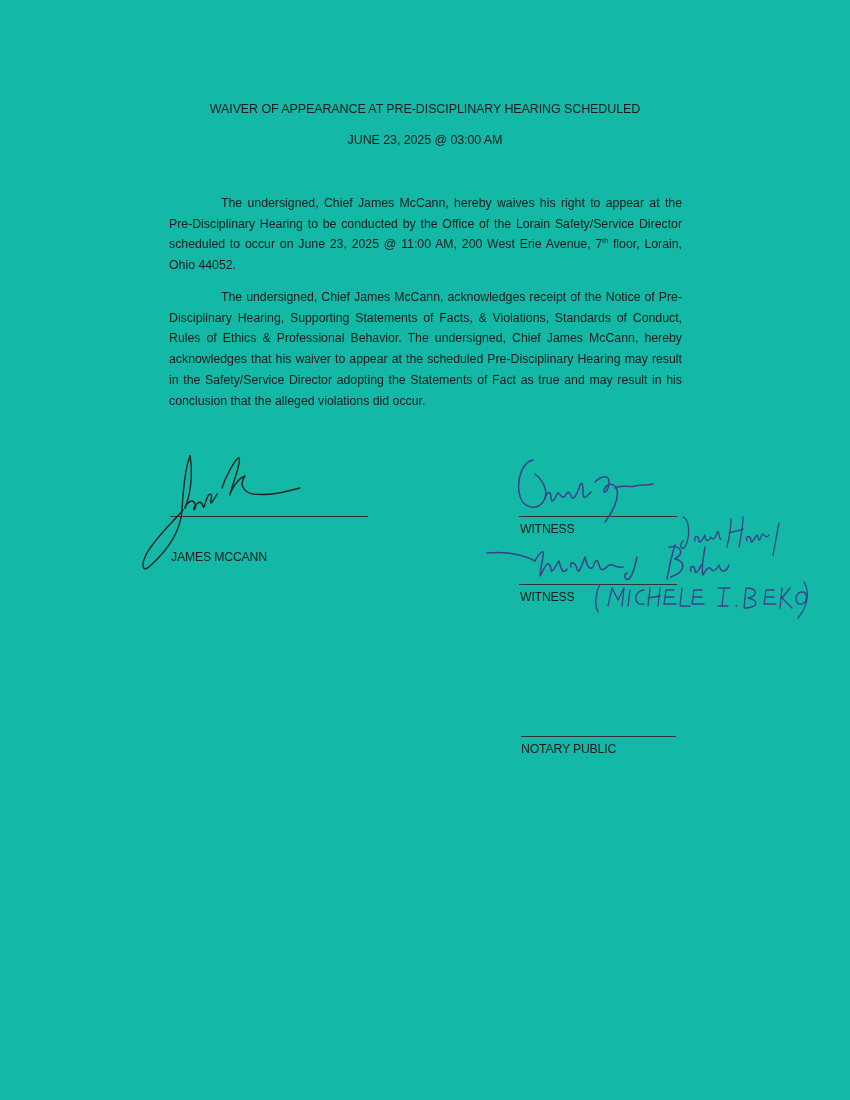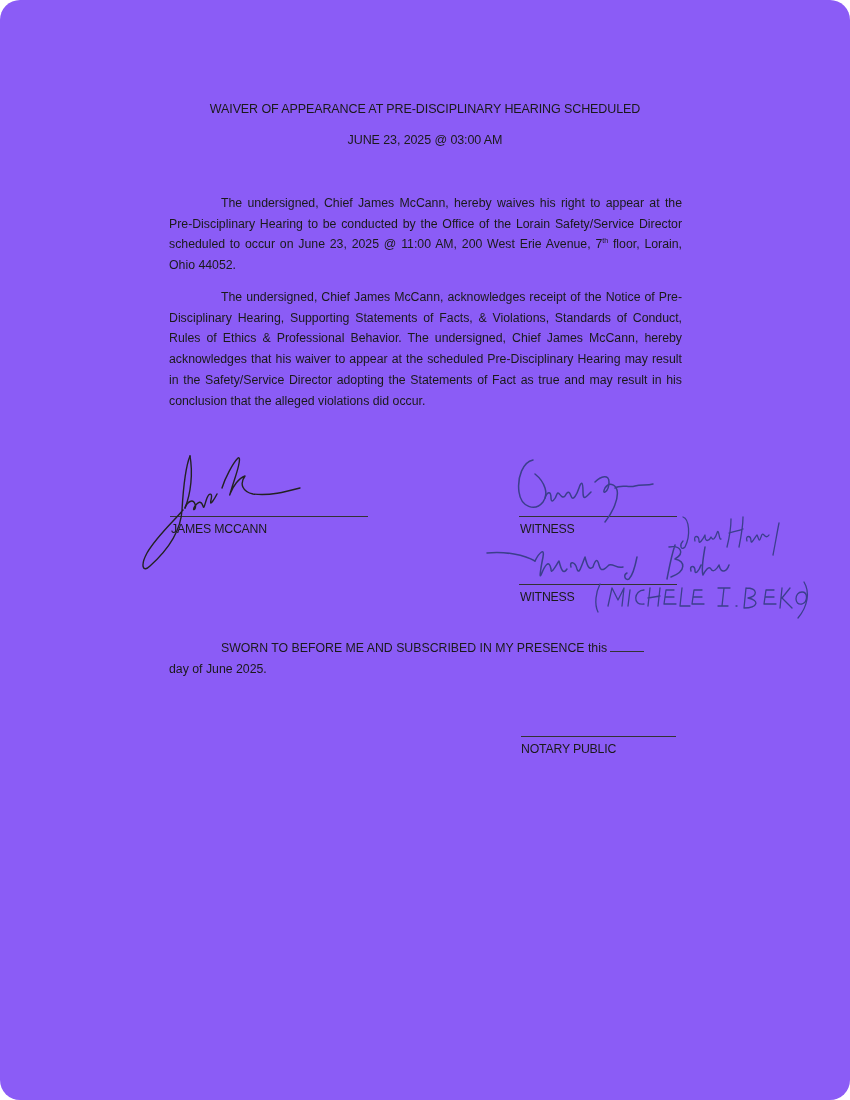--- a/index.html
+++ b/index.html
@@ -12,22 +12,21 @@
       height: 1100px;
       position: relative;
       overflow: hidden;
       font-family: "Liberation Sans", sans-serif;
       color: #1a1a1a;
     }
     .page {
       position: absolute;
       left: 0; top: 0;
       width: 850px; height: 1100px;
-      background: #8b5cf6;
-      border-radius: 20px;
+      background: #14b8a6;
     }
     .title {
       position: absolute;
       left: 160px;
       width: 530px;
       text-align: center;
       font-size: 12.5px;
       letter-spacing: -0.1px;
     }
     .title.t1 { top: 102px; }
@@ -83,21 +82,21 @@
 <div class="page">
 
   <div class="title t1">WAIVER OF APPEARANCE AT PRE-DISCIPLINARY HEARING SCHEDULED</div>
   <div class="title t2">JUNE 23, 2025 @ 03:00 AM</div>
 
   <p class="para p1"><span>The undersigned, Chief James McCann, hereby waives his right to appear at the Pre-Disciplinary Hearing to be conducted by the Office of the Lorain Safety/Service Director scheduled to occur on June 23, 2025 @ 11:00 AM, 200 West Erie Avenue, 7</span><sup>th</sup><span> floor, Lorain, Ohio 44052.</span></p>
 
   <p class="para p2">The undersigned, Chief James McCann, acknowledges receipt of the Notice of Pre-Disciplinary Hearing, Supporting Statements of Facts, &amp; Violations, Standards of Conduct, Rules of Ethics &amp; Professional Behavior. The undersigned, Chief James McCann, hereby acknowledges that his waiver to appear at the scheduled Pre-Disciplinary Hearing may result in the Safety/Service Director adopting the Statements of Fact as true and may result in his conclusion that the alleged violations did occur.</p>
 
   <div class="sig-line" style="left:170px; top:516px; width:198px;"></div>
-  <div class="sig-label" style="left:171px; top:522px;">JAMES MCCANN</div>
+  <div class="sig-label" style="left:171px; top:550px;">JAMES MCCANN</div>
   <svg class="signature" style="left:135px; top:448px;" width="180" height="130" viewBox="0 0 180 130" fill="none" stroke="#222" stroke-width="1.4" stroke-linecap="round" stroke-linejoin="round">
     <path d="M55 8 C50 20, 48 45, 47 62 C46 80, 35 100, 15 118 C8 125, 5 118, 12 105 C22 88, 40 72, 48 62"></path>
     <path d="M55 8 C58 25, 56 45, 50 60"></path>
     <path d="M50 60 C52 54, 58 50, 60 56 C62 62, 56 64, 60 58 C63 54, 66 52, 68 58 C69 62, 70 55, 72 50 C74 45, 78 44, 76 52 C74 60, 80 50, 82 46"></path>
     <path d="M87 40 C90 30, 98 15, 103 10 C106 8, 104 18, 100 30 C96 42, 94 50, 95 46 C98 38, 104 30, 110 28 C104 36, 108 44, 118 46 C135 48, 150 44, 165 40"></path>
   </svg>
 
   <div class="sig-line" style="left:519px; top:516px; width:158px;"></div>
   <div class="sig-label" style="left:520px; top:522px;">WITNESS</div>
   <svg class="signature" style="left:505px; top:452px;" width="200" height="80" viewBox="0 0 200 80" fill="none" stroke="#3b3f8c" stroke-width="1.5" stroke-linecap="round" stroke-linejoin="round">
@@ -127,18 +126,17 @@
   </svg>
   <svg class="signature" style="left:590px; top:578px;" width="220" height="42" viewBox="0 0 220 42" fill="none" stroke="#3b3f8c" stroke-width="1.3" stroke-linecap="round" stroke-linejoin="round">
     <title>(MICHELE I. BEKO)</title>
     <path d="M10 6 C6 14, 4 26, 8 34"></path>
     <path d="M18 28 L22 10 L28 22 L34 10 L32 28 M40 12 L38 28 M54 12 C44 12, 42 28, 54 26 M60 10 L58 28 M58 20 L70 18 M70 10 L68 28 M84 12 L76 12 L74 26 L86 26 M76 19 L84 19 M92 10 L90 28 L100 28 M112 12 L104 12 L102 26 L114 26 M104 19 L112 19"></path>
     <path d="M128 10 L140 10 M134 10 L132 28 M128 28 L138 28 M146 28 L147 28"></path>
     <path d="M156 10 L154 30 M156 10 C168 10, 168 18, 158 20 C170 22, 168 30, 154 30 M184 12 L176 12 L174 26 L186 26 M176 19 L184 19 M192 10 L190 30 M200 10 L192 20 L202 30 M212 14 C204 14, 204 28, 212 26 C218 24, 218 14, 212 14"></path>
     <path d="M214 4 C220 14, 218 28, 208 40"></path>
   </svg>
 
-  <p class="sworn"><span class="indent"></span><span>SWORN TO BEFORE ME AND SUBSCRIBED IN MY PRESENCE this</span> <span class="blank"></span><br><span>day of June 2025.</span></p>
 
   <div class="sig-line" style="left:521px; top:736px; width:155px;"></div>
   <div class="sig-label" style="left:521px; top:742px;text-align:center;">NOTARY PUBLIC</div>
 
 </div>
 
 </body></html>

